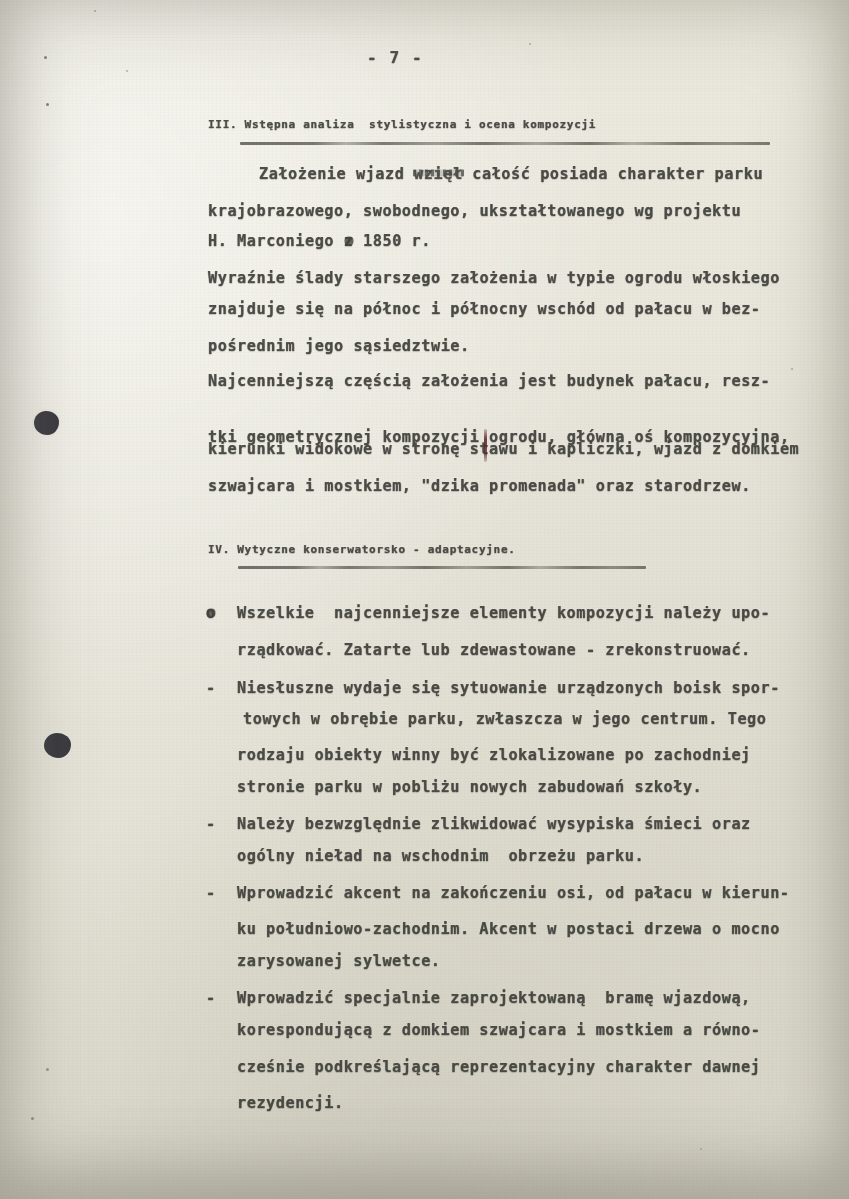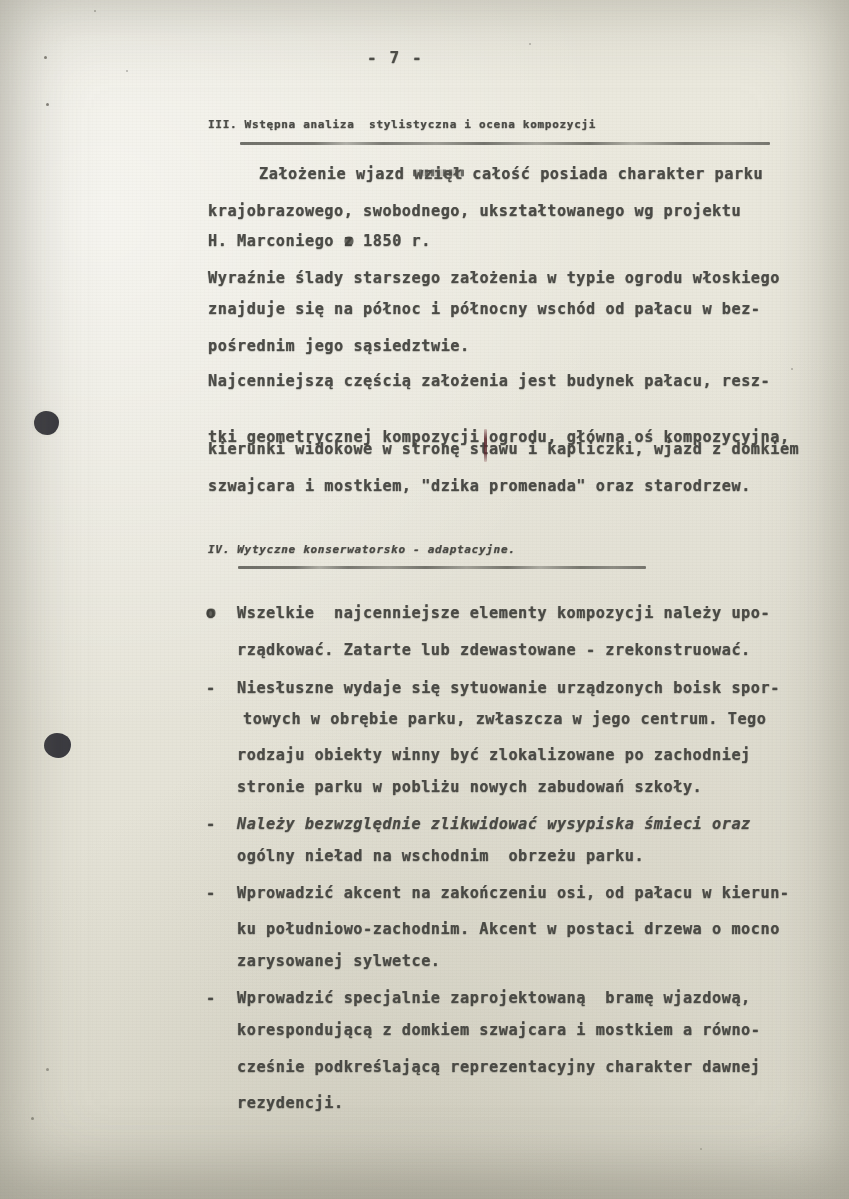--- a/index.html
+++ b/index.html
@@ -161,35 +161,35 @@
 
   <div class="tw" style="left:208px; top:269px;">Wyraźnie ślady starszego założenia w typie ogrodu włoskiego</div>
   <div class="tw" style="left:208px; top:300px;text-align:right;">znajduje się na północ i północny wschód od pałacu w bez-</div>
   <div class="tw" style="left:208px; top:337px;">pośrednim jego sąsiedztwie.</div>
 
   <div class="tw" style="left:208px; top:372px;">Najcenniejszą częścią założenia jest budynek pałacu, resz-</div>
   <div class="tw" style="left:208px; top:428px;">tki geometrycznej kompozycji ogrodu, główna oś kompozycyjna,</div>
   <div class="tw" style="left:208px; top:440px;">kierunki widokowe w stronę stawu i kapliczki, wjazd z domkiem</div>
   <div class="tw" style="left:208px; top:477px;">szwajcara i mostkiem, "dzika promenada" oraz starodrzew.</div>
 
-  <div class="tw heading" style="left:208px; top:543px;font-style:italic;">IV. Wytyczne konserwatorsko - adaptacyjne.</div>
+  <div class="tw heading" style="left:208px; top:543px;">IV. Wytyczne konserwatorsko - adaptacyjne.</div>
   <div class="ul" style="left:238px; top:566px; width:408px;"></div>
 
   <div class="tw" style="left:206px; top:604px;"><span class="overstrike">o</span></div>
   <div class="tw" style="left:237px; top:604px;">Wszelkie  najcenniejsze elementy kompozycji należy upo-</div>
   <div class="tw" style="left:237px; top:641px;">rządkować. Zatarte lub zdewastowane - zrekonstruować.</div>
 
   <div class="tw" style="left:206px; top:679px;">-</div>
   <div class="tw" style="left:237px; top:679px;">Niesłuszne wydaje się sytuowanie urządzonych boisk spor-</div>
   <div class="tw" style="left:237px; top:710px;margin-left:6px;">towych w obrębie parku, zwłaszcza w jego centrum. Tego</div>
   <div class="tw" style="left:237px; top:746px;">rodzaju obiekty winny być zlokalizowane po zachodniej</div>
   <div class="tw" style="left:237px; top:778px;">stronie parku w pobliżu nowych zabudowań szkoły.</div>
 
   <div class="tw" style="left:206px; top:815px;">-</div>
-  <div class="tw" style="left:237px; top:815px;font-style:italic;">Należy bezwzględnie zlikwidować wysypiska śmieci oraz</div>
+  <div class="tw" style="left:237px; top:815px;">Należy bezwzględnie zlikwidować wysypiska śmieci oraz</div>
   <div class="tw" style="left:237px; top:847px;">ogólny nieład na wschodnim  obrzeżu parku.</div>
 
   <div class="tw" style="left:206px; top:884px;">-</div>
   <div class="tw" style="left:237px; top:884px;">Wprowadzić akcent na zakończeniu osi, od pałacu w kierun-</div>
   <div class="tw" style="left:237px; top:920px;">ku południowo-zachodnim. Akcent w postaci drzewa o mocno</div>
   <div class="tw" style="left:237px; top:952px;">zarysowanej sylwetce.</div>
 
   <div class="tw" style="left:206px; top:989px;">-</div>
   <div class="tw" style="left:237px; top:989px;">Wprowadzić specjalnie zaprojektowaną  bramę wjazdową,</div>
   <div class="tw" style="left:237px; top:1021px;">korespondującą z domkiem szwajcara i mostkiem a równo-</div>

